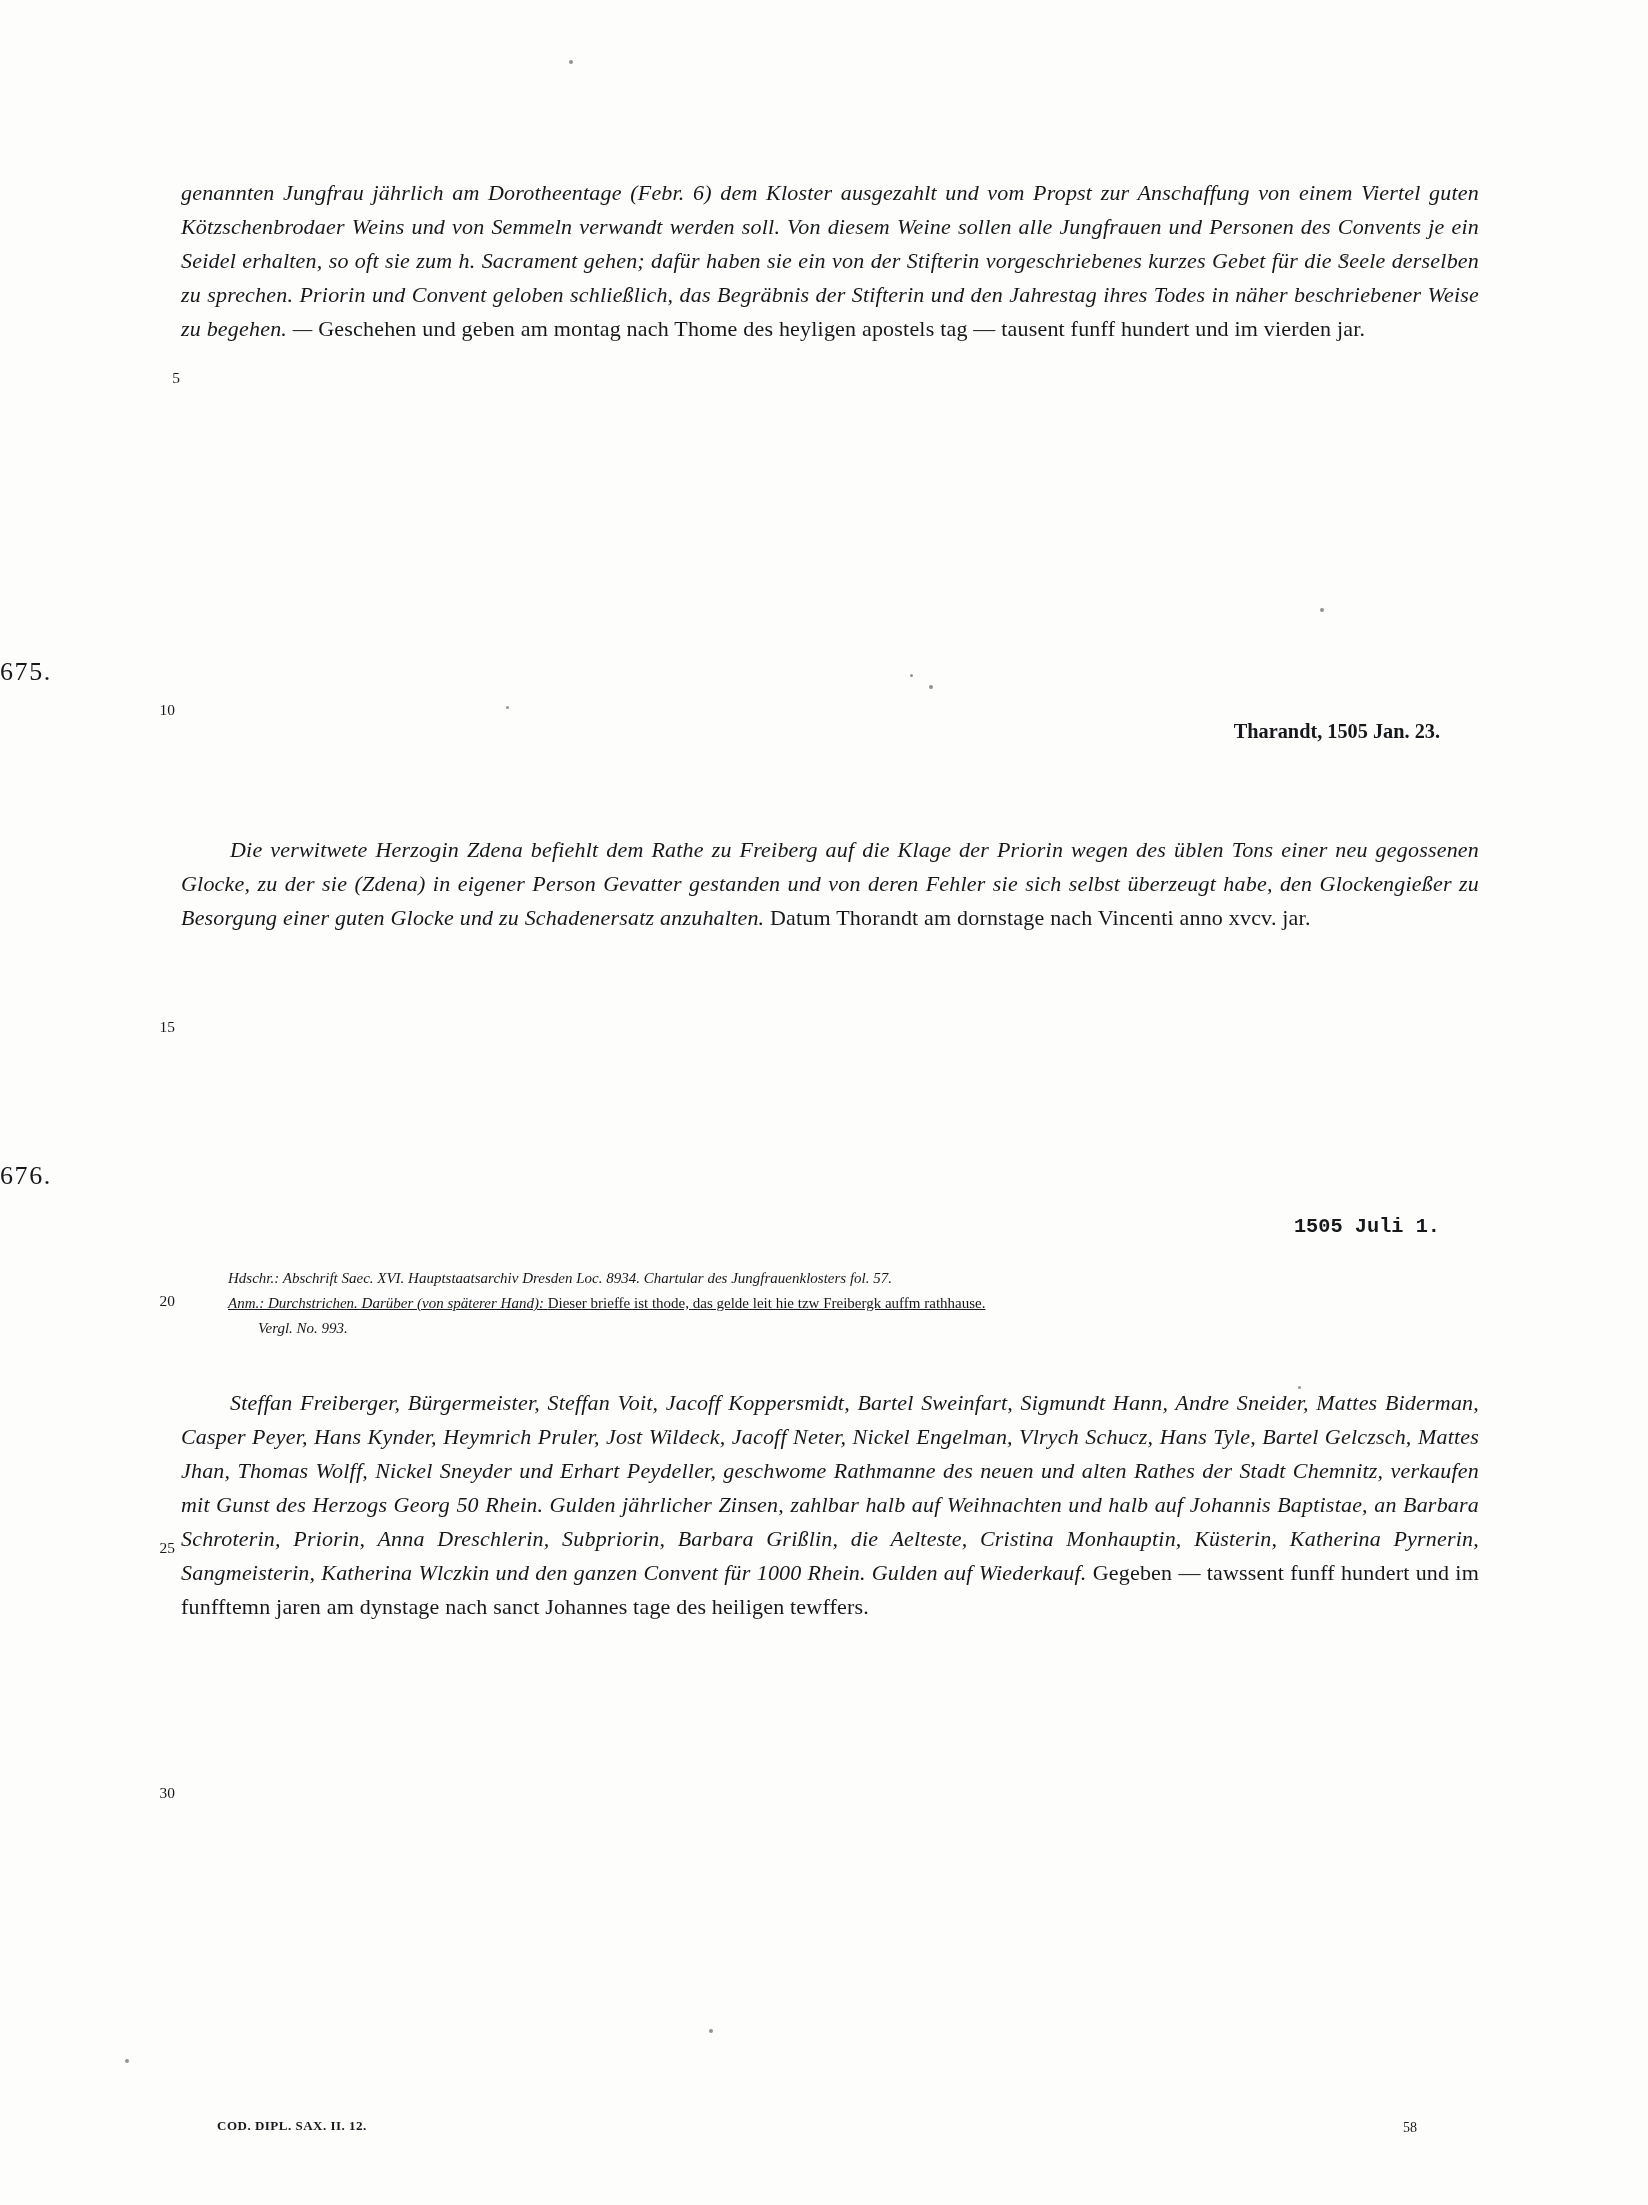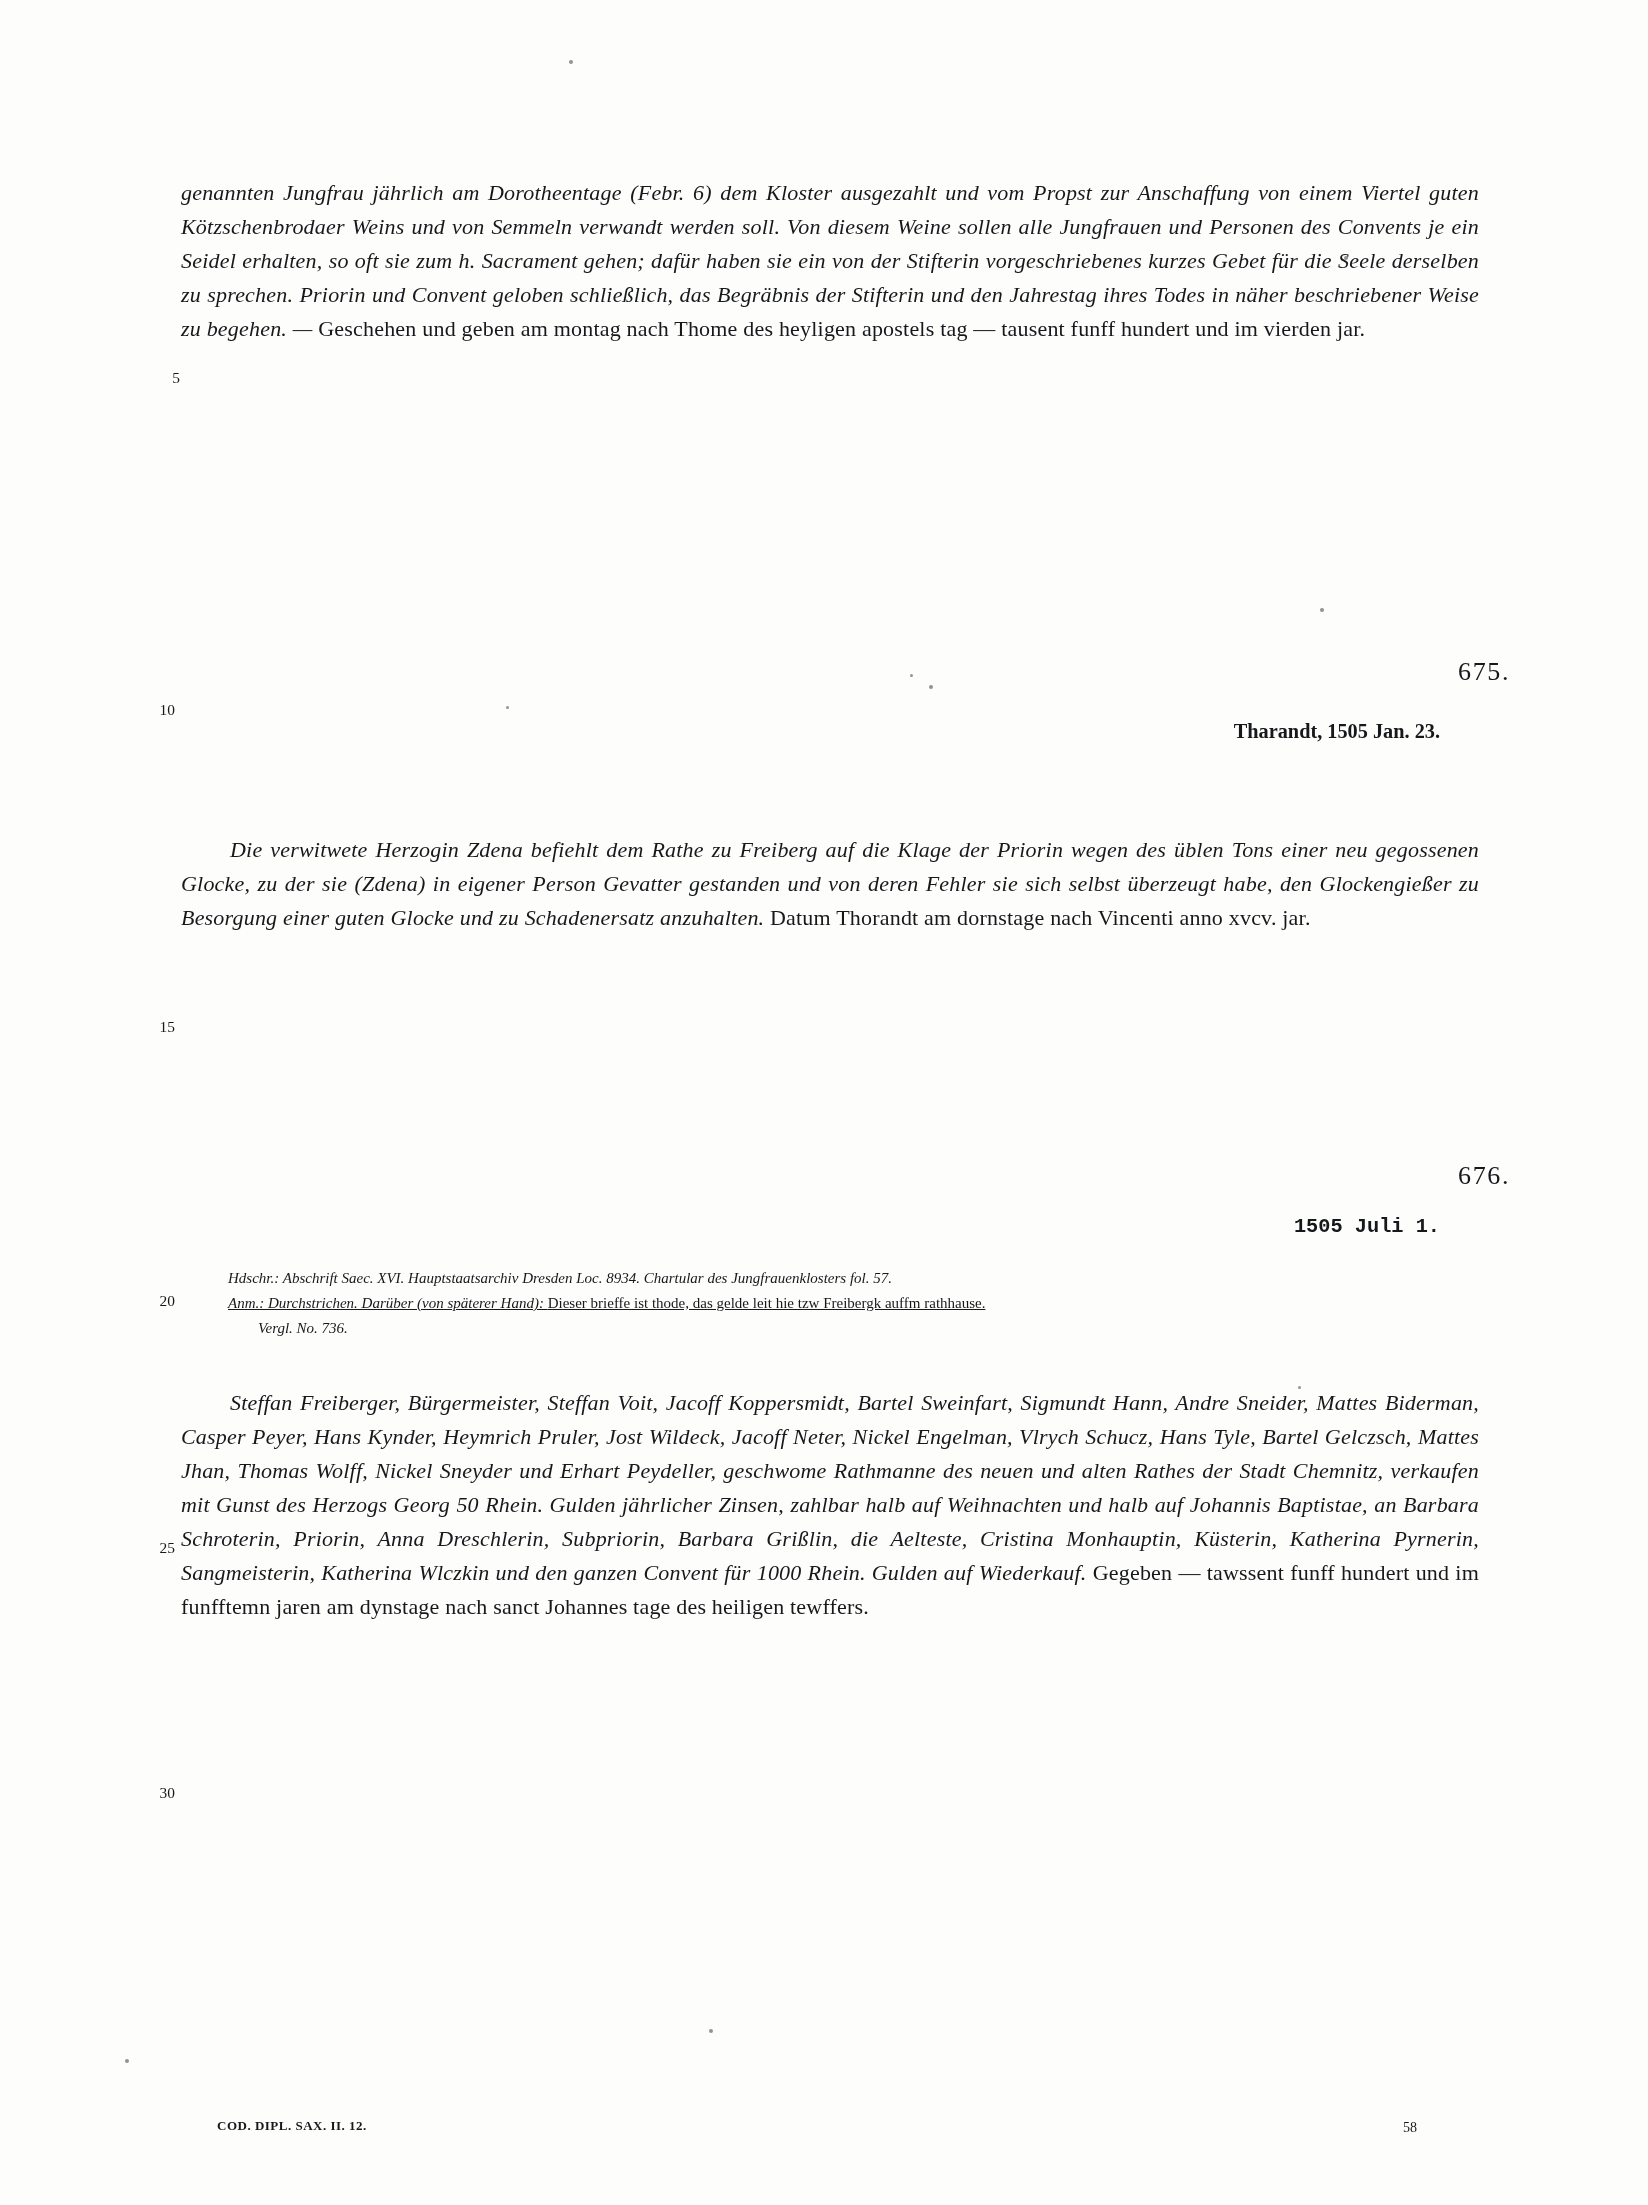--- a/index.html
+++ b/index.html
@@ -90,25 +90,24 @@
     color: #16181c;
     text-align: right;
     width: 33px;
   }
 
   
   .docnum {
     position: absolute;
     width: 1494px;
     left: 0;
-    text-align: right;
+    text-align: left;
     font-size: 26px;
     letter-spacing: 1.6px;
     font-style: normal;
-    padding-left: 16px;
   }
 
   .dateline {
     position: absolute;
     right: 209px;
     font-size: 20.3px;
     font-weight: bold;
     font-style: normal;
     white-space: nowrap;
   }
@@ -166,21 +165,21 @@
   <div class="docnum" style="top:1161px;">676.</div>
 
   <div class="dateline" style="top:1215px;font-family:Liberation Mono, monospace;">1505 Juli 1.</div>
 
   <div class="block small-italic" style="left:228px; top:1267px; width:1259px;">Hdschr.: Abschrift Saec. XVI. Hauptstaatsarchiv Dresden Loc. 8934. Chartular des Jungfrauenklosters fol. 57.</div>
 
   <div class="block small-italic" style="left:228px; top:1292px; width:1259px;text-decoration:underline;">
     <span>Anm.: Durchstrichen. Darüber (von späterer Hand): </span><span class="bold" style="font-weight:normal;">Dieser brieffe ist thode, das gelde leit hie tzw Freibergk auffm rathhause. </span>
   </div>
 
-  <div class="block small-italic" style="left:258px; top:1317px; width:1226px;">Vergl. No. 736.</div>
+  <div class="block small-italic" style="left:258px; top:1317px; width:1226px;">Vergl. No. 993.</div>
 
   <div class="linenum" style="left:142px; top:1292px;">20</div>
 
   <div class="block para regest indent" style="left:181px; top:1386px; width:1298px;">
     <span>Steffan Freiberger, Bürgermeister, Steffan Voit, Jacoff Koppersmidt, Bartel Sweinfart, Sigmundt Hann, Andre Sneider, Mattes Biderman, Casper Peyer, Hans Kynder, Heymrich Pruler, Jost Wildeck, Jacoff Neter, Nickel Engelman, Vlrych Schucz, Hans Tyle, Bartel Gelczsch, Mattes Jhan, Thomas Wolff, Nickel Sneyder und Erhart Peydeller, geschwome Rathmanne des neuen und alten Rathes der Stadt Chemnitz, verkaufen mit Gunst des Herzogs Georg 50 Rhein. Gulden jährlicher Zinsen, zahlbar halb auf Weihnachten und halb auf Johannis Baptistae, an Barbara Schroterin, Priorin, Anna Dreschlerin, Subpriorin, Barbara Grißlin, die Aelteste, Cristina Monhauptin, Küsterin, Katherina Pyrnerin, Sangmeisterin, Katherina Wlczkin und den ganzen Convent für 1000 Rhein. Gulden auf Wiederkauf. </span><span class="roman">Gegeben — tawssent funff hundert und im funfftemn jaren am dynstage nach sanct Johannes tage des heiligen tewffers.</span>
   </div>
 
   <div class="linenum" style="left:142px; top:1539px;">25</div>
 
   <div class="linenum" style="left:142px; top:1784px;">30</div>

